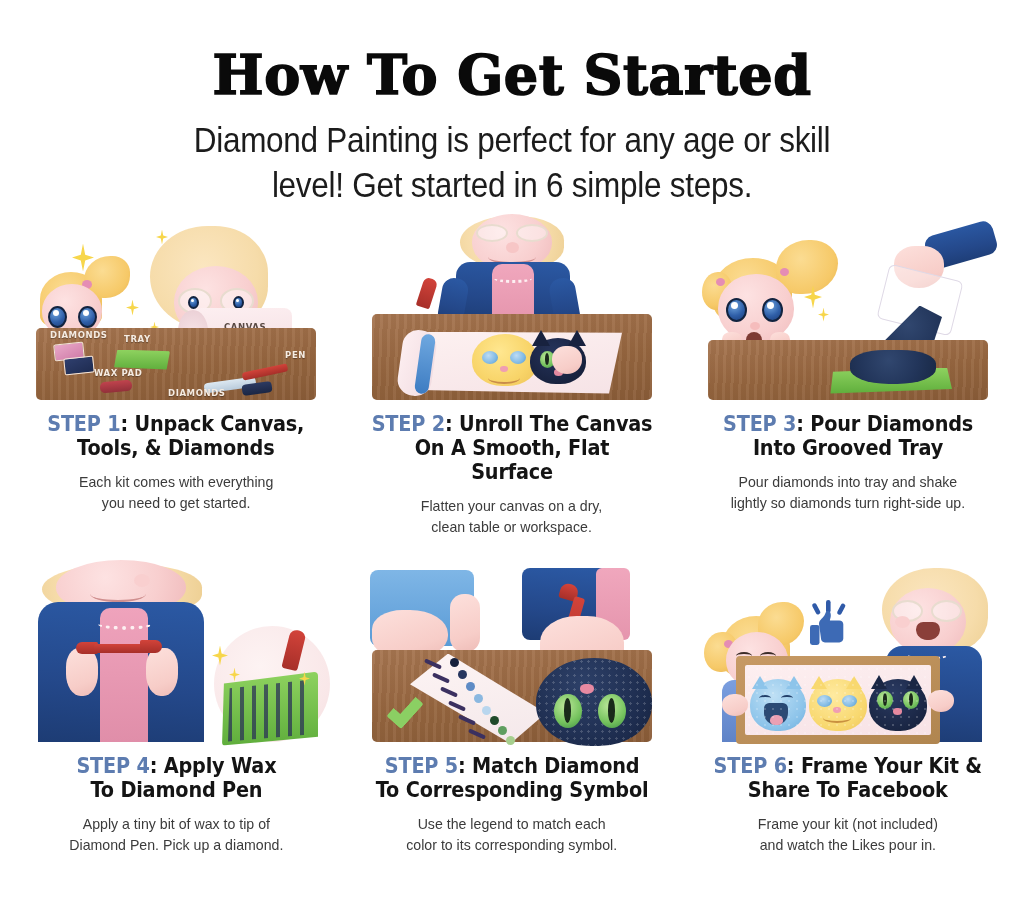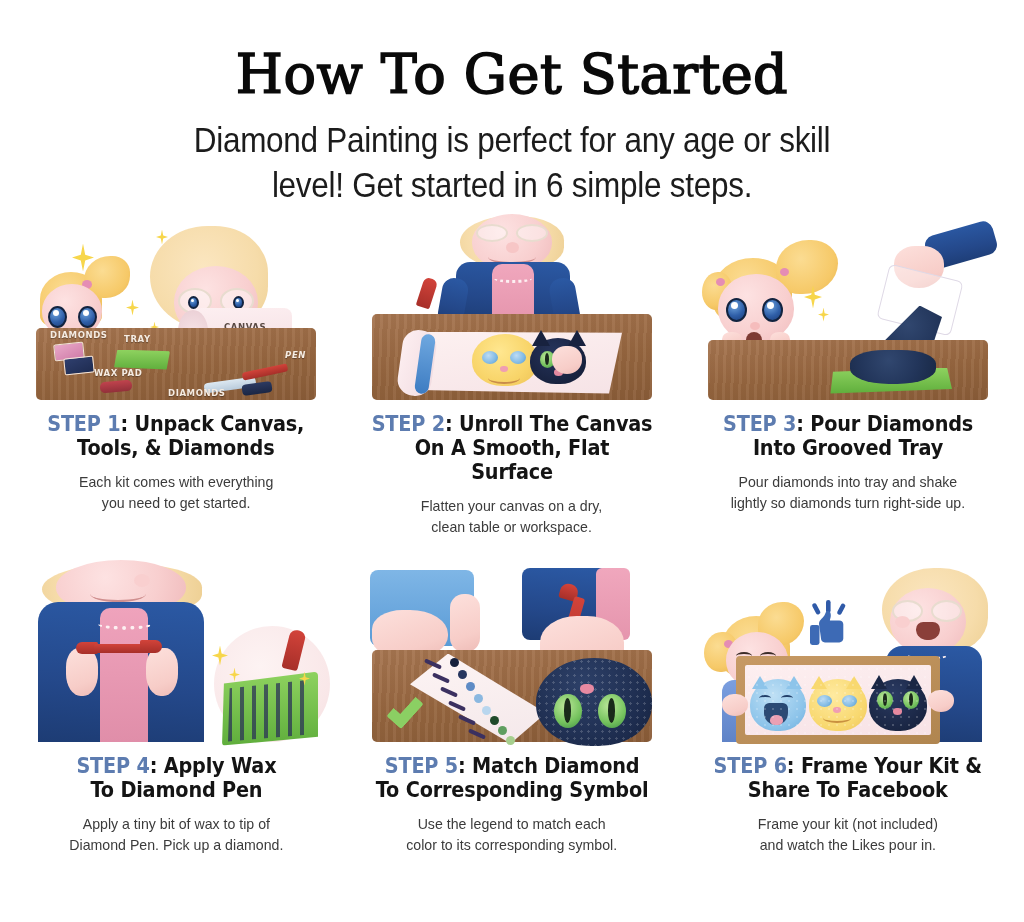--- a/index.html
+++ b/index.html
@@ -9,21 +9,21 @@
     background: #ffffff;
     font-family: "Liberation Sans", sans-serif;
     overflow: hidden;
   }
   .page { width: 1024px; height: 922px; background: #fff; position: relative; }
 
   
   .header { text-align: center; padding-top: 48px; }
   .main-title {
     font-family: "DejaVu Serif", serif;
-    font-weight: normal;
+    font-weight: bold;
     font-size: 54px;
     letter-spacing: 0.5px;
     color: #0a0a0a;
     line-height: 1.0;
     -webkit-text-stroke: 1.6px #0a0a0a;
   }
   .subtitle {
     margin-top: 16px;
     font-family: "Liberation Sans", sans-serif;
     font-size: 35px;
@@ -261,21 +261,21 @@
         <div class="lbl" style="left:96px;bottom:56px;">TRAY</div>
 
         <div style="position:absolute;left:72px;bottom:8px;width:32px;height:11px;background:linear-gradient(180deg,#c0434d 0%,#92303a 100%);border-radius:5px;transform:rotate(-5deg);"></div>
         <div class="lbl" style="left:66px;bottom:22px;">WAX PAD</div>
 
         <div style="position:absolute;left:176px;bottom:10px;width:52px;height:10px;background:linear-gradient(180deg,#dce8f1 0%,#b9cbdb 100%);border-radius:4px;transform:rotate(-8deg);"></div>
         <div style="position:absolute;left:214px;bottom:6px;width:30px;height:11px;background:linear-gradient(180deg,#2c3a61 0%,#1b2644 100%);border-radius:4px;transform:rotate(-8deg);"></div>
         <div class="lbl" style="left:140px;bottom:2px;">DIAMONDS</div>
 
         <div class="pen-red" style="left:214px;bottom:24px;width:46px;height:8px;transform:rotate(-12deg);"></div>
-        <div class="lbl" style="right:18px;bottom:40px;font-style:italic;">PEN</div>
+        <div class="lbl" style="right:18px;bottom:40px;">PEN</div>
       </div>
 
       <div class="step-title">
         <div>
           <span class="step-num">STEP 1</span><span>: </span><span>Unpack Canvas,</span>
         </div>
         <div>Tools, &amp; Diamonds</div>
       </div>
       <div class="step-body">
         <div>Each kit comes with everything</div>

